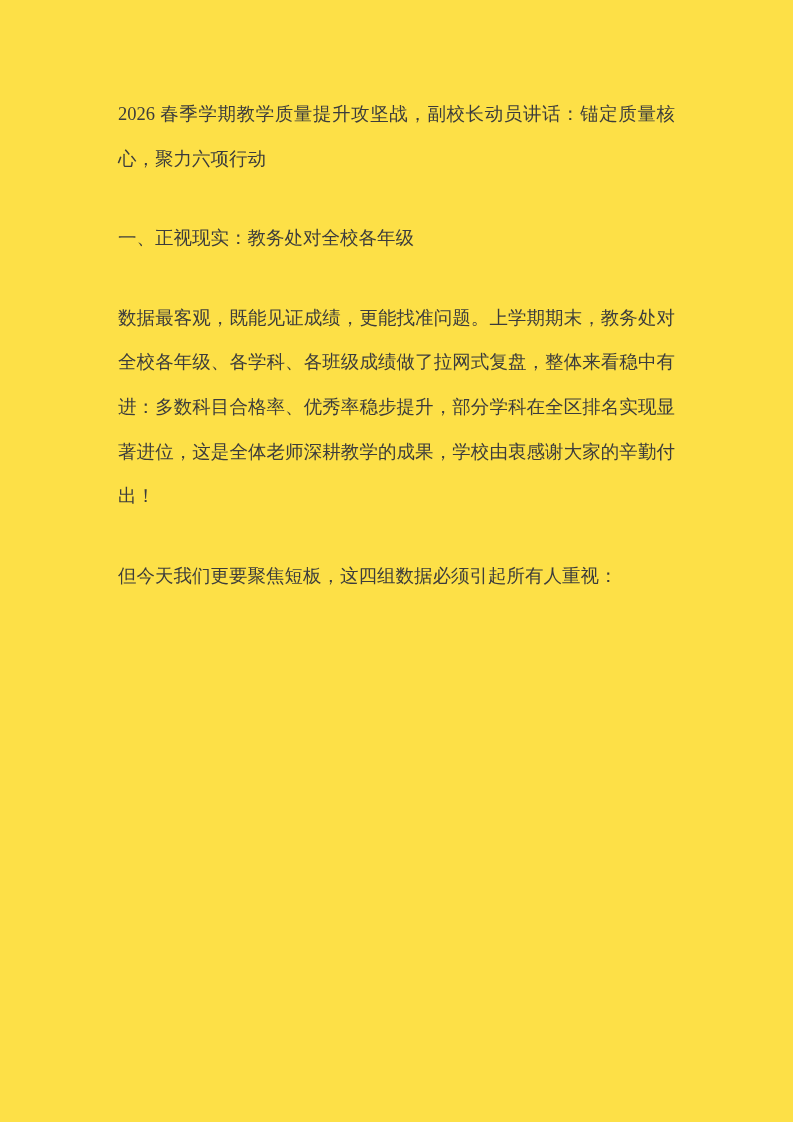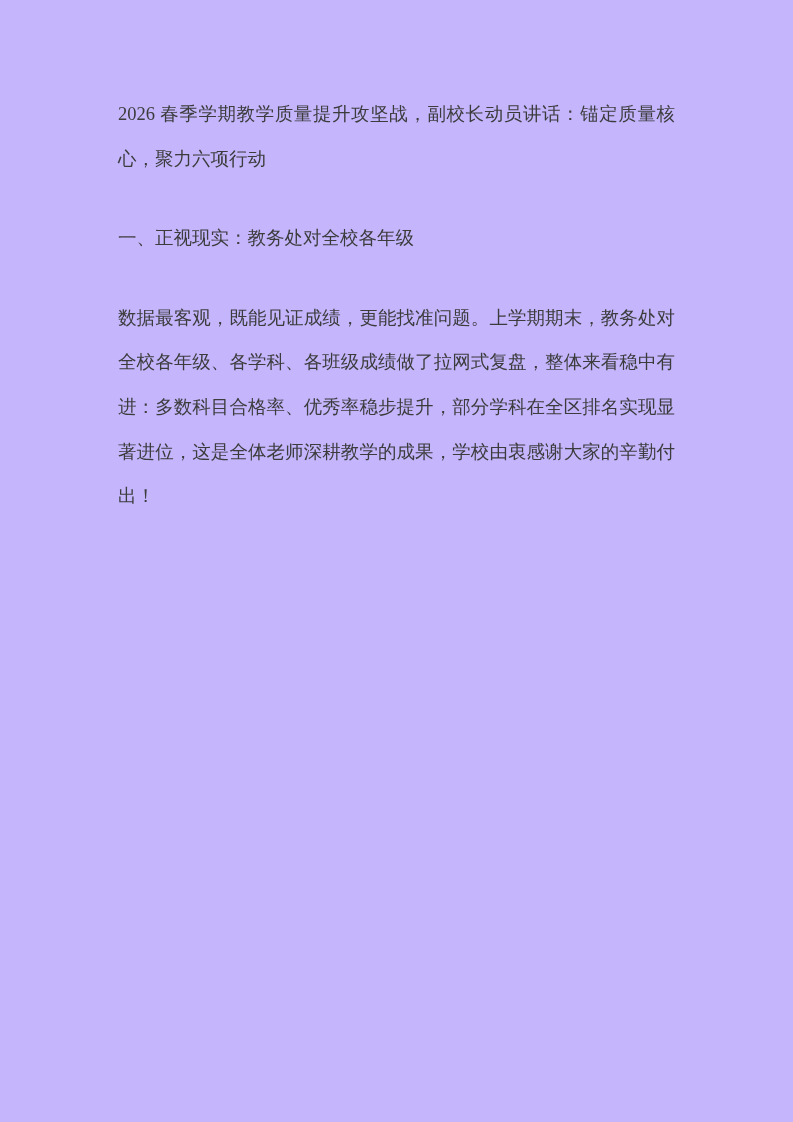--- a/index.html
+++ b/index.html
@@ -11,21 +11,21 @@
     width: 793px;
     height: 1122px;
     overflow: hidden;
     font-family: "Liberation Serif", "DejaVu Serif", serif;
   }
   .page {
     box-sizing: border-box;
     width: 793px;
     height: 1122px;
     padding: 92px 118px 0 118px;
-    background: #c4b5fd;
+    background: #fde047;
   }
   .para {
     width: 557px;
     margin: 0 0 35px 0;
     font-size: 18.5px;
     line-height: 44.6px;
     font-weight: normal;
     color: #3c3c3c;
     text-align: justify;
     text-justify: inter-character;
@@ -41,13 +41,14 @@
 
 <div class="page">
   <p class="para">2026 春季学期教学质量提升攻坚战，副校长动员讲话：锚定质量核心，聚力六项行动</p>
 
 
 
   <p class="para">一、正视现实：教务处对全校各年级</p>
 
   <p class="para">数据最客观，既能见证成绩，更能找准问题。上学期期末，教务处对全校各年级、各学科、各班级成绩做了拉网式复盘，整体来看稳中有进：多数科目合格率、优秀率稳步提升，部分学科在全区排名实现显著进位，这是全体老师深耕教学的成果，学校由衷感谢大家的辛勤付出！</p>
 
+  <p class="para">但今天我们更要聚焦短板，这四组数据必须引起所有人重视：</p>
 </div>
 
 </body></html>

